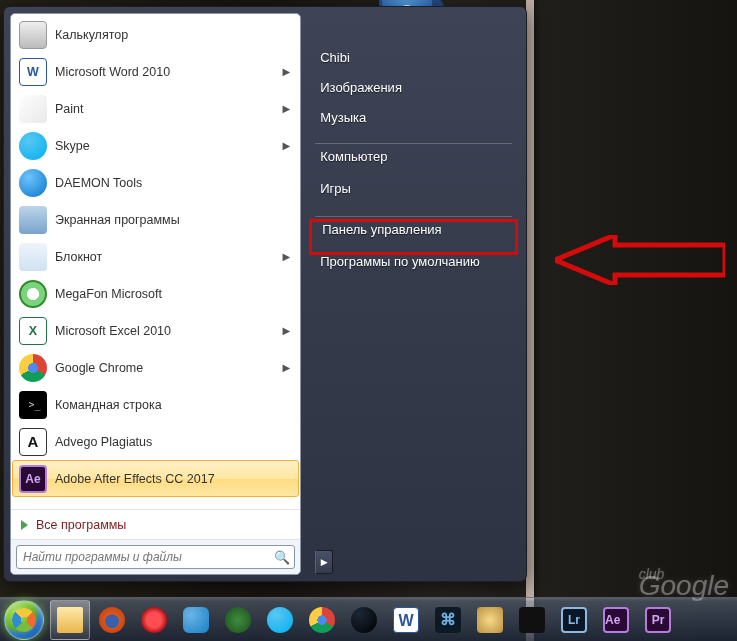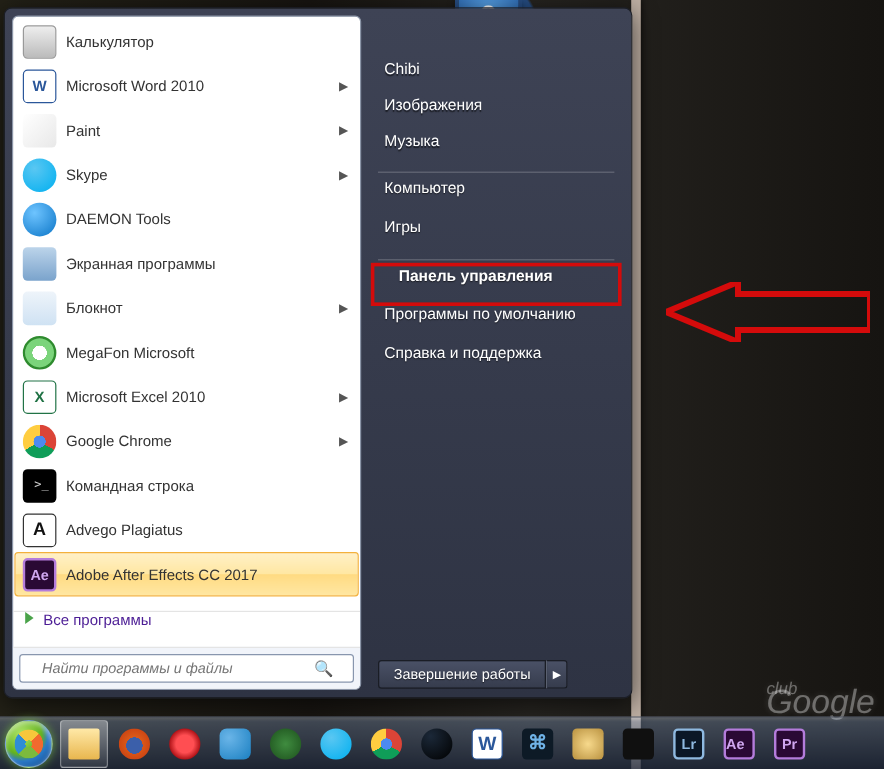--- a/index.html
+++ b/index.html
@@ -80,35 +80,35 @@
     background:linear-gradient(180deg,#fff0c7 0%,#ffe7a2 50%,#ffdb82 51%,#ffe7a2 100%);
   }
   .prog-item .arrow{
     margin-left:auto;color:#555;font-size:10px;padding-right:4px;
   }
   .prog-icon{
     width:28px;height:28px;margin-right:8px;flex:0 0 28px;
     display:flex;align-items:center;justify-content:center;border-radius:4px;
   }
   .all-programs{
-    height:30px;display:flex;gap:8px;
-    padding:0 8px;border-top:1px solid #e4e4e4;font-size:12.5px;color:#4c1d95;
+    height:30px;display:flex;align-items:center;gap:8px;
+    padding:0 8px;border-top:1px solid #e4e4e4;font-size:12.5px;color:#7f1d1d;
   }
   .all-programs .tri{
     width:0;height:0;border-top:5px solid transparent;border-bottom:5px solid transparent;
     border-left:7px solid #4aa34a;margin-left:2px;
   }
   .search-row{
     padding:5px;border-top:1px solid #e4e4e4;
     background:#f1f4fa;
   }
   .search-box{
     display:flex;align-items:center;height:24px;
     border:1px solid #8896ae;border-radius:3px;background:#fff;
-    padding:0 16px;
+    padding:0 4px;
   }
   .search-box input{
     flex:1;border:none;outline:none;font-size:12px;font-style:italic;color:#777;
     background:transparent;
   }
   .search-box .mag{color:#3b6eb5;font-size:13px;}
 
   .right-pane{
     width:var(--right-w);padding:36px 4px 0 10px;
     display:flex;flex-direction:column;color:#fff;
@@ -116,23 +116,22 @@
   .r-link{
     height:32px;display:flex;font-size:13px;color:#fff;
     padding-left:8px;border:1px solid transparent;border-radius:3px;
     text-shadow:0 1px 1px rgba(0,0,0,.6);cursor:default;
   }
   .r-group-top .r-link{height:30px;}
   .r-sep{height:1px;margin:4px 4px;background:rgba(255,255,255,.22);}
   .r-link.hl{
     border:3px solid #d40b0b;border-radius:0;
     margin:-2px -2px;
-    padding-left:20px;
+    padding-left:10px;
     height:36px;
-    font-weight:bold;
   }
   .shutdown-row{
     margin-top:auto;display:flex;align-items:center;
     height:26px;padding-left:4px;gap:0;
   }
   .shut-btn{
     height:24px;border:1px solid #1a1d25;border-radius:3px 0 0 3px;
     background:linear-gradient(180deg,#4a5166,#363c4d);
     color:#fff;font-size:12px;padding:0 12px;display:flex;align-items:center;
     text-shadow:0 1px 1px rgba(0,0,0,.6);
@@ -304,27 +303,23 @@
     </div>
     <div class="r-sep"></div>
     <div id="g2">
         <div class="r-link">Компьютер</div>
         <div class="r-link">Игры</div>
       </div>
     <div class="r-sep"></div>
     <div id="g3">
         <div class="r-link hl">Панель управления</div>
         <div class="r-link">Программы по умолчанию</div>
-        <div class="r-link">Справка и поддержка</div>
       </div>
 
     <div class="shutdown-row">
-      <div class="shut-btn">
-        <span>Завершение работы</span>
-      </div>
       <div class="shut-arrow">▶</div>
     </div>
   </div>
 </div>
 
 <svg class="red-arrow" viewBox="0 0 170 50">
   <path d="M170 10 L60 10 L60 0 L0 25 L60 50 L60 40 L170 40 Z" fill="none" stroke="#d40b0b" stroke-width="5" stroke-linejoin="miter"></path>
 </svg>
 
 <div class="watermark">

